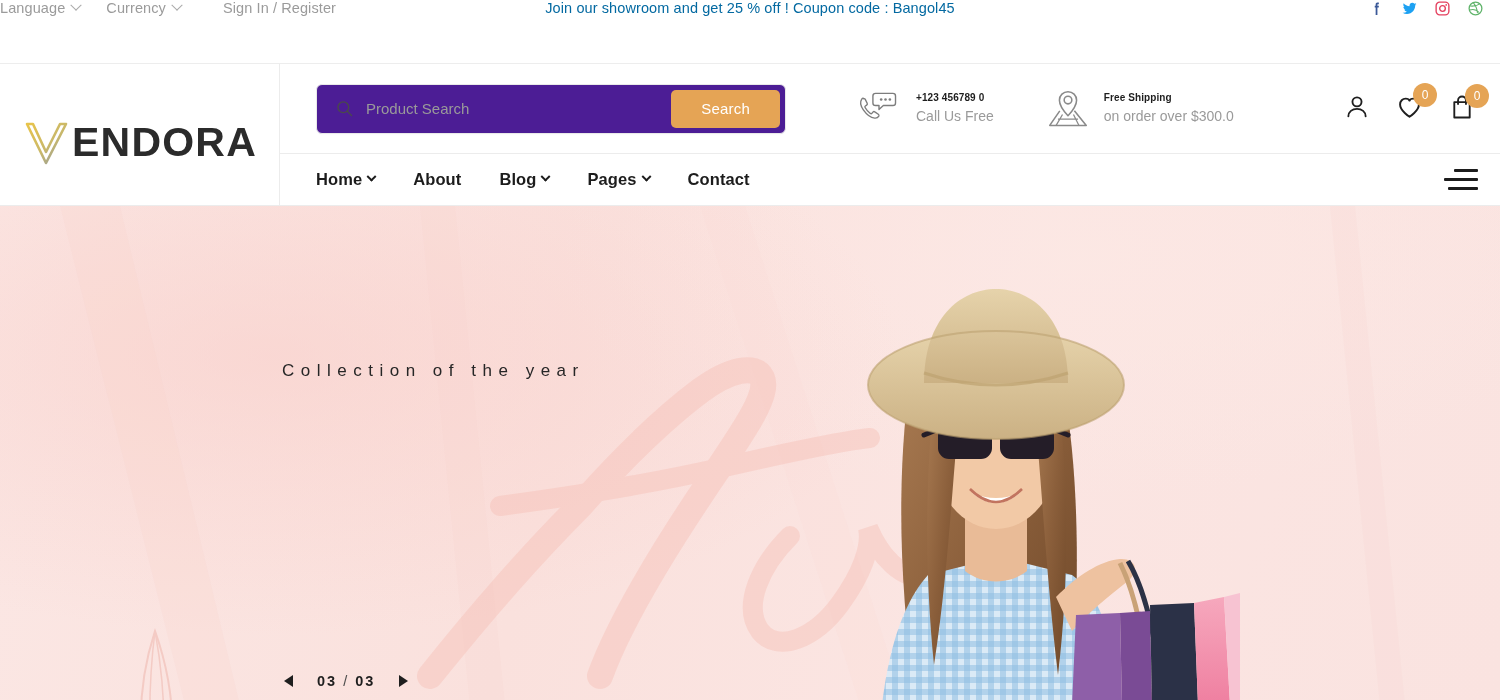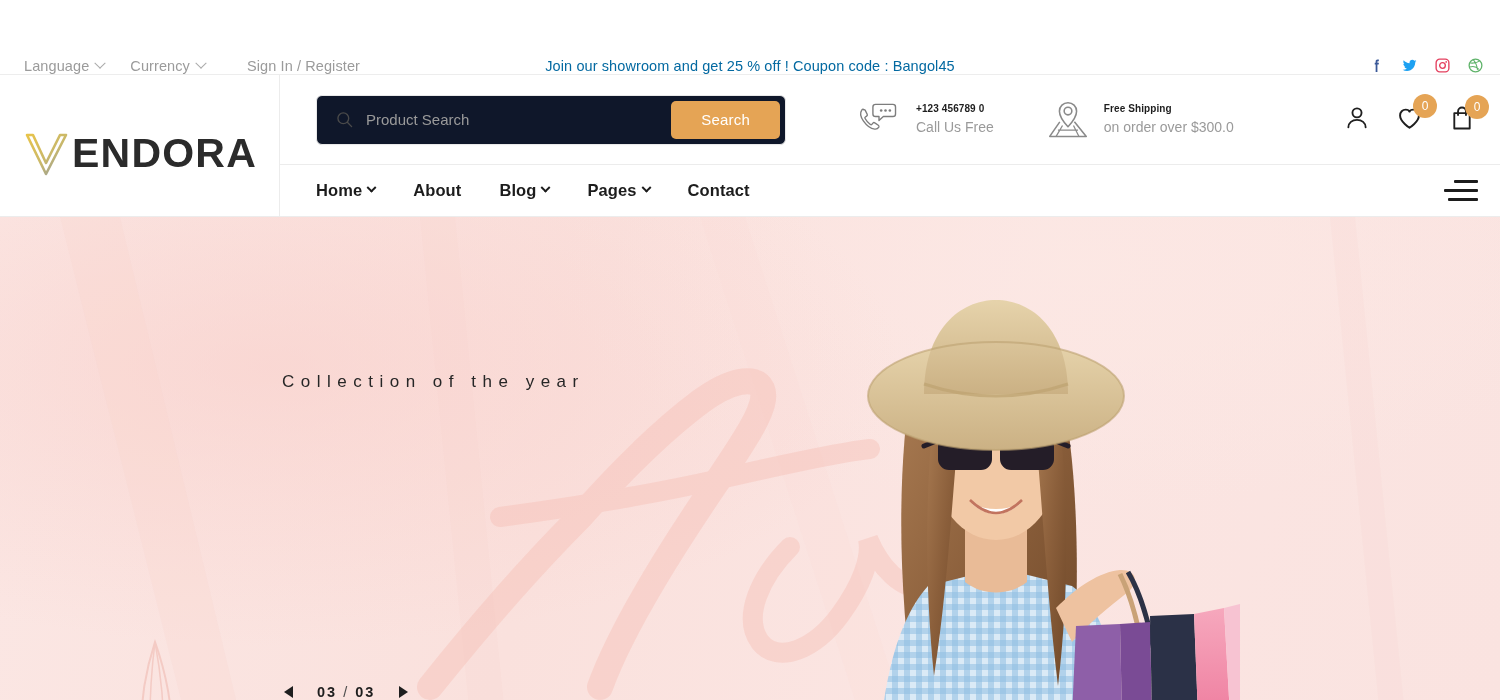--- a/index.html
+++ b/index.html
@@ -6,24 +6,24 @@
   html,body { width:1500px; height:700px; overflow:hidden; }
   body {
     font-family:"Liberation Sans", sans-serif;
     background:#ffffff;
     color:#222;
     -webkit-font-smoothing:antialiased;
   }
 
   
   .topbar {
-    height:75px;
-    display:flex;
-    align-items:flex-end;
-    padding:0 16px 0 24px;
+    height:64px;
+    display:flex;
+    align-items:flex-start;
+    padding:0 16px 0 0;
     border-bottom:1px solid #ededed;
     position:relative;
   }
   .topbar-left { display:flex; align-items:center; gap:26px; }
   .tb-link {
     font-size:14.5px;
     color:#9b9b9b;
     display:flex;
     align-items:center;
     gap:7px;
@@ -87,21 +87,21 @@
   }
 
   .search {
     width:470px;
     height:50px;
     border:1px solid #e9e9e9;
     border-radius:6px;
     display:flex;
     align-items:center;
     padding:0 5px 0 18px;
-    background:#0f172a;
+    background:#4c1d95;
     box-shadow:0 1px 2px rgba(0,0,0,0.02);
   }
   .search-icon { flex:0 0 auto; margin-right:12px; }
   .search-input {
     flex:1;
     border:none;
     outline:none;
     font-size:15px;
     color:#8d8d8d;
     font-family:"Liberation Sans", sans-serif;

